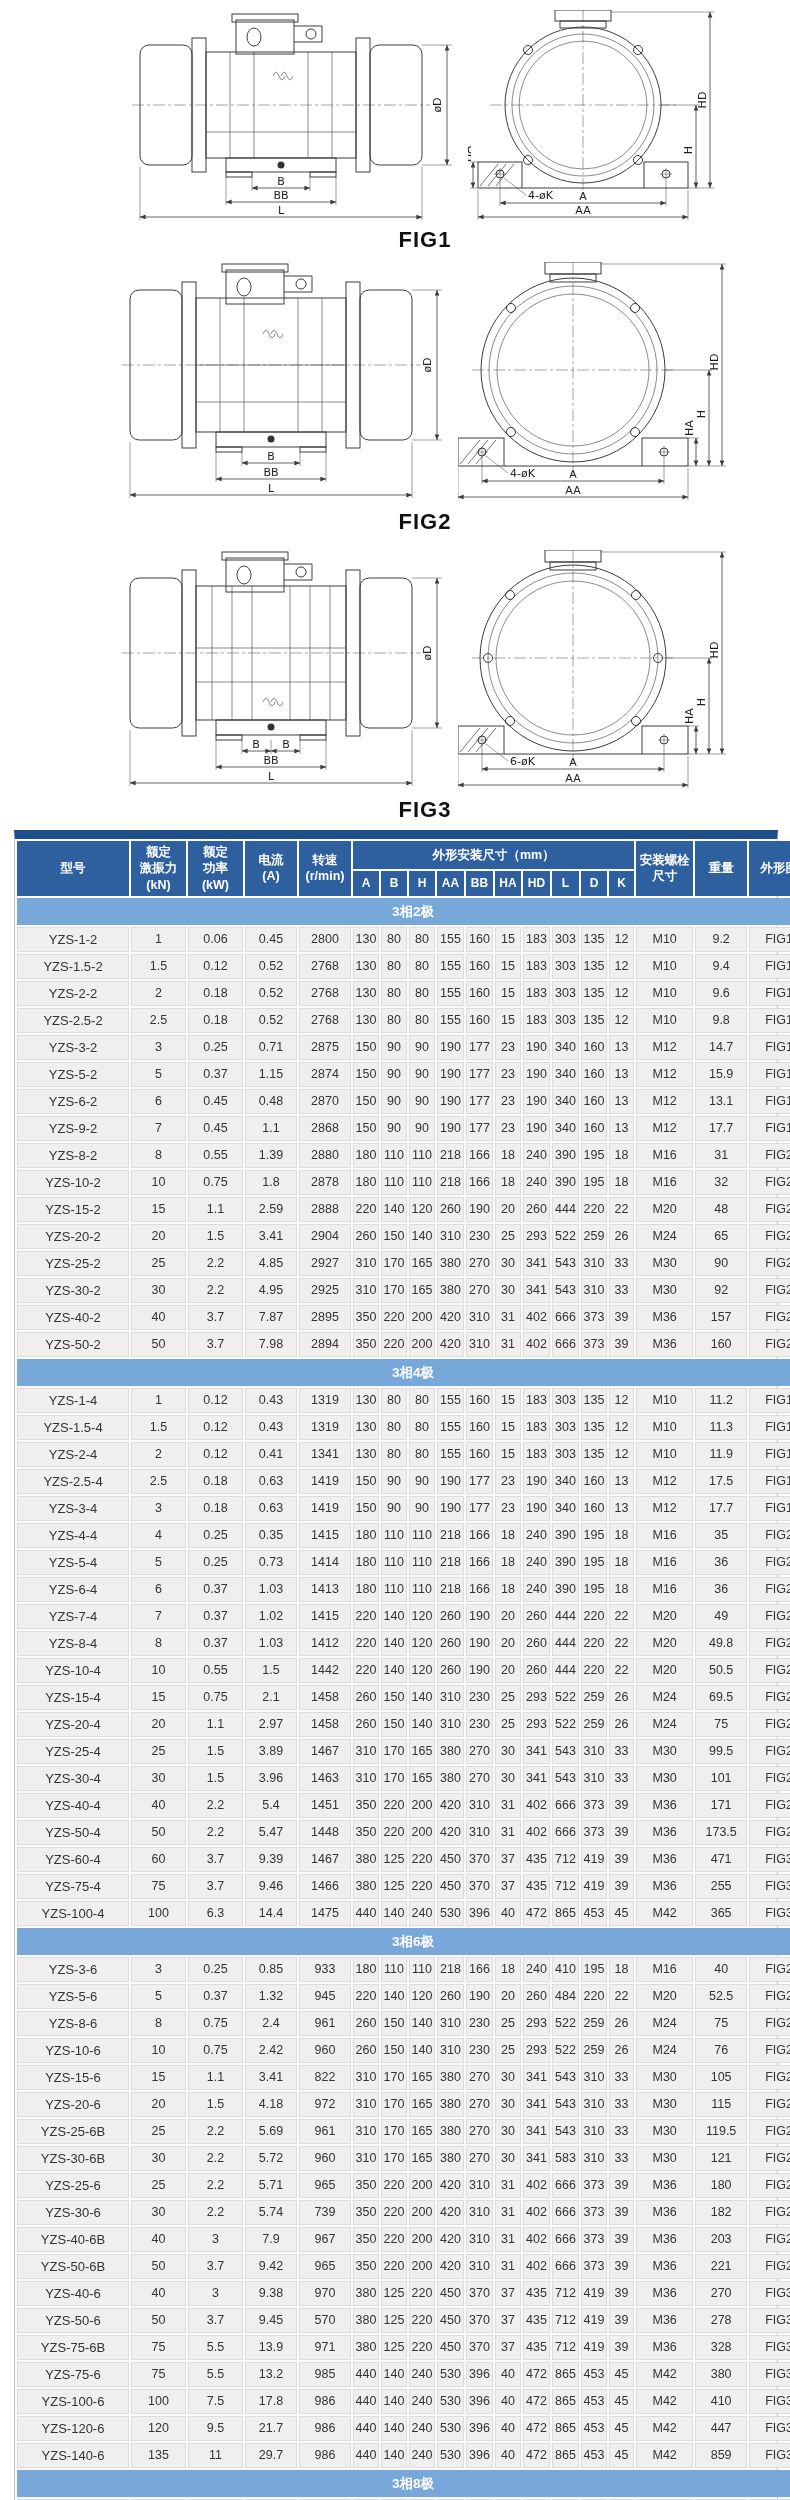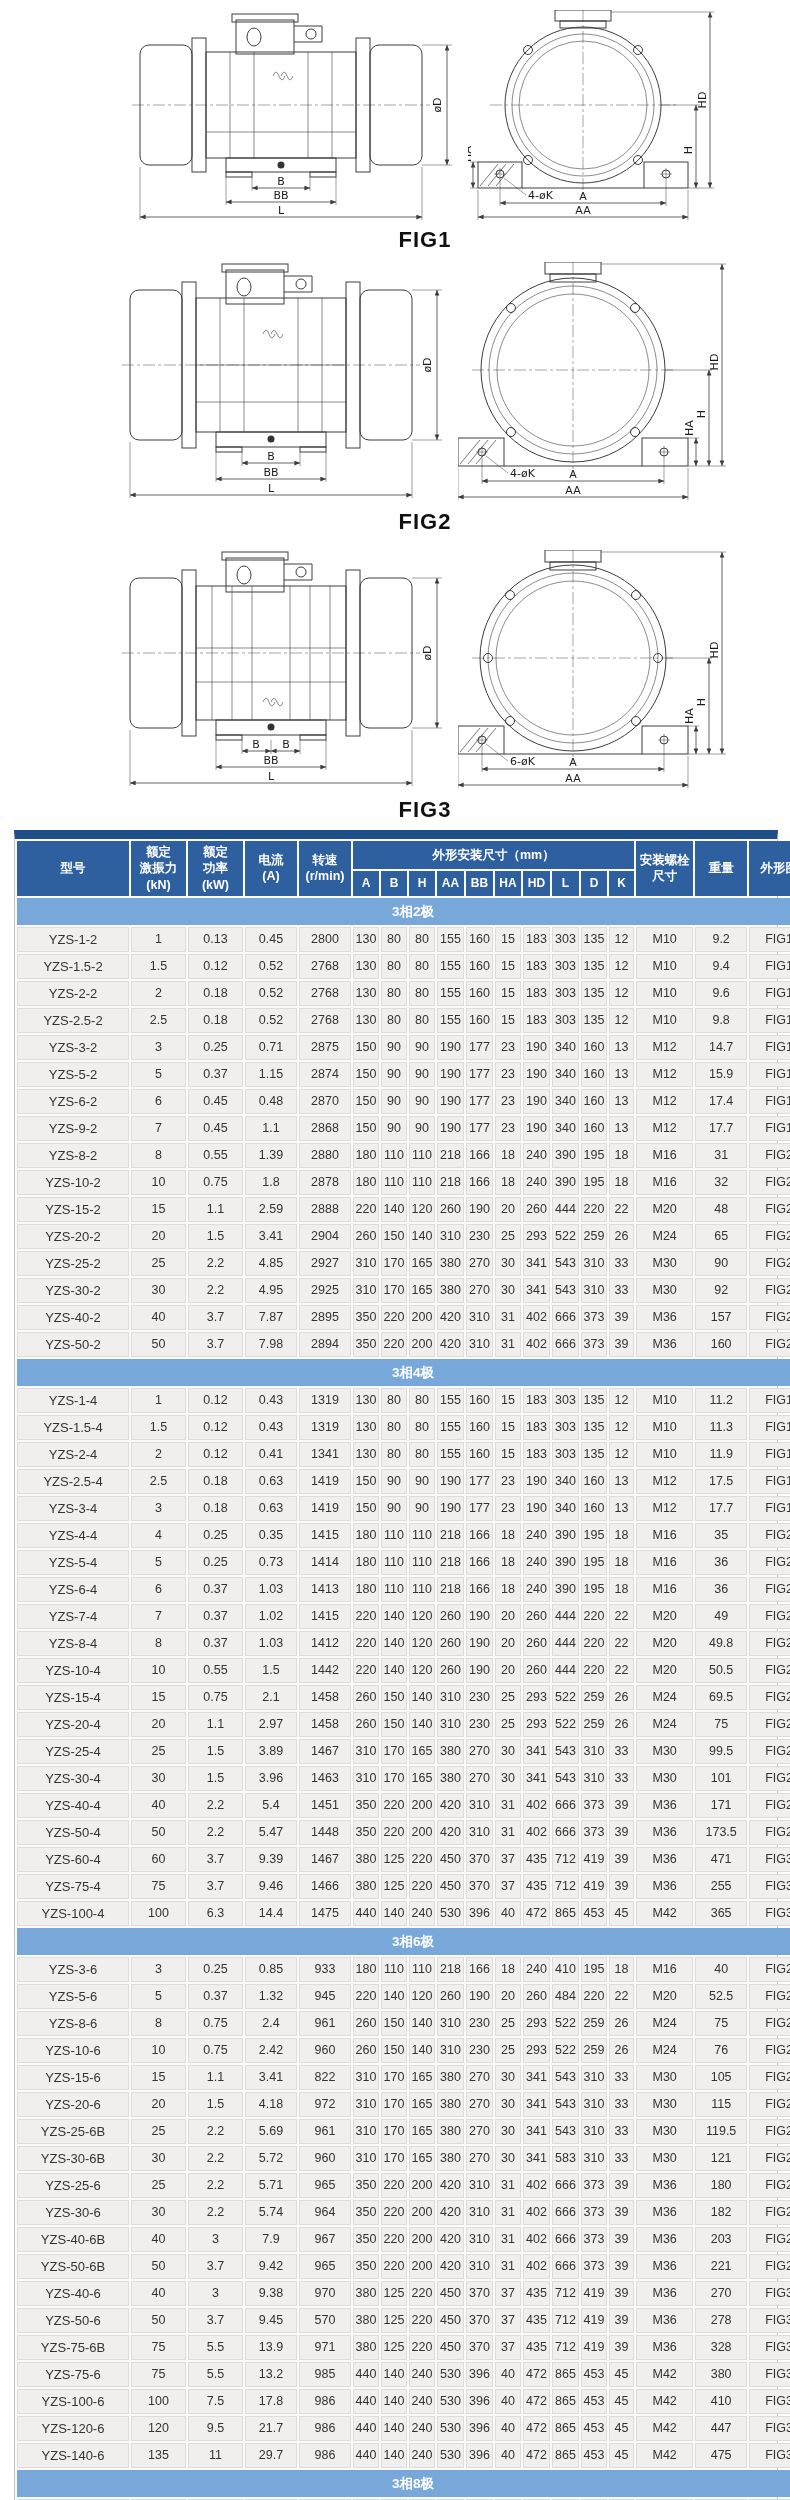--- a/index.html
+++ b/index.html
@@ -403,21 +403,21 @@
         <th>K</th>
       </tr>
     </thead>
     <tbody>
         <tr class="section-row">
           <td colspan="18">3相2极</td>
         </tr>
         <tr>
           <td class="c-model">YZS-1-2</td>
           <td>1</td>
-          <td>0.13</td>
+          <td>0.06</td>
           <td>0.45</td>
           <td>2800</td>
           <td>130</td>
           <td>80</td>
           <td>80</td>
           <td>155</td>
           <td>160</td>
           <td>15</td>
           <td>183</td>
           <td>303</td>
@@ -537,21 +537,21 @@
           <td>90</td>
           <td>90</td>
           <td>190</td>
           <td>177</td>
           <td>23</td>
           <td>190</td>
           <td>340</td>
           <td>160</td>
           <td>13</td>
           <td>M12</td>
-          <td>17.4</td>
+          <td>13.1</td>
           <td>FIG1</td>
         </tr>
         <tr>
           <td class="c-model">YZS-9-2</td>
           <td>7</td>
           <td>0.45</td>
           <td>1.1</td>
           <td>2868</td>
           <td>150</td>
           <td>90</td>
@@ -1311,21 +1311,21 @@
           <td>39</td>
           <td>M36</td>
           <td>180</td>
           <td>FIG2</td>
         </tr>
         <tr>
           <td class="c-model">YZS-30-6</td>
           <td>30</td>
           <td>2.2</td>
           <td>5.74</td>
-          <td>964</td>
+          <td>739</td>
           <td>350</td>
           <td>220</td>
           <td>200</td>
           <td>420</td>
           <td>310</td>
           <td>31</td>
           <td>402</td>
           <td>666</td>
           <td>373</td>
           <td>39</td>
@@ -1503,21 +1503,21 @@
           <td>140</td>
           <td>240</td>
           <td>530</td>
           <td>396</td>
           <td>40</td>
           <td>472</td>
           <td>865</td>
           <td>453</td>
           <td>45</td>
           <td>M42</td>
-          <td>475</td>
+          <td>859</td>
           <td>FIG3</td>
         </tr>
         <tr class="section-row">
           <td colspan="18">3相8极</td>
         </tr>
         <tr>
           <td class="c-model">YZS-5-8</td>
           <td>5</td>
           <td>0.37</td>
           <td>1.36</td>

